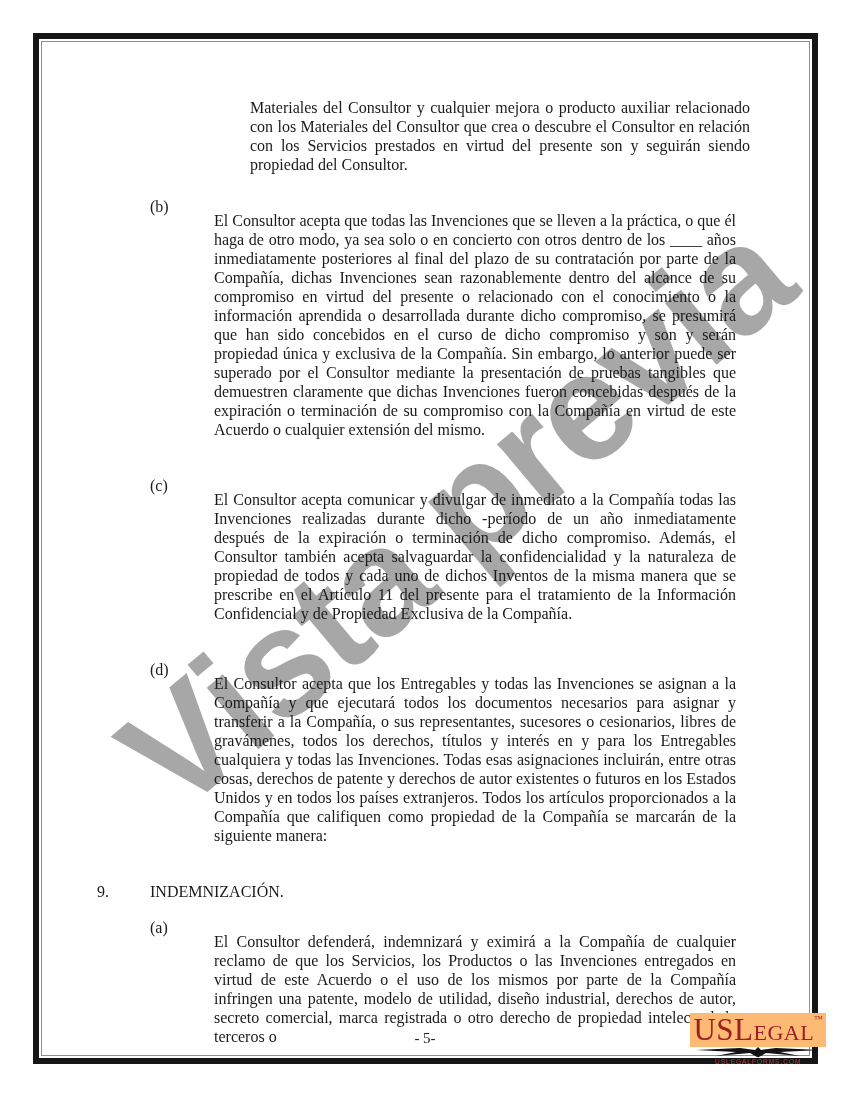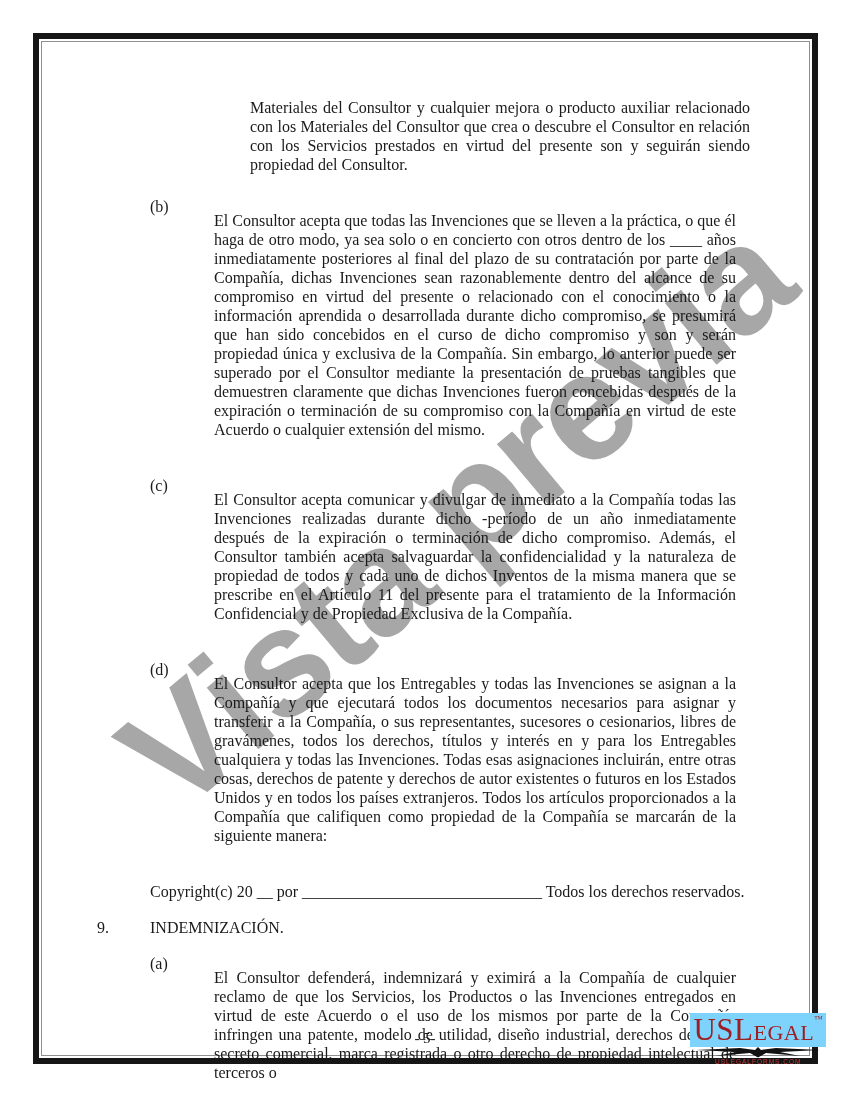--- a/index.html
+++ b/index.html
@@ -22,21 +22,21 @@
   .clause{display:flex;margin:0 0 23px 53px;}
   .clause .label{flex:none;width:50px;}
   .clause .body{flex:1;margin:14px;text-align:justify;}
   .copyright{margin:0;text-indent:53px;text-align:justify;}
   .heading{display:flex;margin:17px 0 17px 0;}
   .heading .num{flex:none;width:53px;}
   .pagenum{position:absolute;left:0;right:0;top:1030px;text-align:center;
            font-size:15px;z-index:2;}
   
   .logo{position:absolute;top:1013px;right:24px;z-index:4;text-align:center;}
-  .brand{background:#7dd3fc;padding:0 3px;font-size:31px;line-height:34px;
+  .brand{background:#fdba74;padding:0 3px;font-size:31px;line-height:34px;
          color:#9d1f23;font-variant:small-caps;letter-spacing:0.5px;white-space:nowrap;}
   .brand .tm{font-variant:normal;font-size:9px;vertical-align:top;line-height:12px;
              color:#9d1f23;letter-spacing:0;}
   .wings{display:block;margin:0 auto;}
   .tagline{font-size:6.5px;line-height:8px;color:#d03a3a;letter-spacing:1px;
            font-family:"Liberation Sans", sans-serif;white-space:nowrap;}
 </style>
 </head>
 <body>
 
@@ -60,21 +60,20 @@
     <div class="clause">
       <span class="label">(c)</span>
       <p class="body">El Consultor acepta comunicar y divulgar de inmediato a la Compañía todas las Invenciones realizadas durante dicho -período de un año inmediatamente después de la expiración o terminación de dicho compromiso. Además, el Consultor también acepta salvaguardar la confidencialidad y la naturaleza de propiedad de todos y cada uno de dichos Inventos de la misma manera que se prescribe en el Artículo 11 del presente para el tratamiento de la Información Confidencial y de Propiedad Exclusiva de la Compañía.</p>
     </div>
 
     <div class="clause">
       <span class="label">(d)</span>
       <p class="body">El Consultor acepta que los Entregables y todas las Invenciones se asignan a la Compañía y que ejecutará todos los documentos necesarios para asignar y transferir a la Compañía, o sus representantes, sucesores o cesionarios, libres de gravámenes, todos los derechos, títulos y interés en y para los Entregables cualquiera y todas las Invenciones. Todas esas asignaciones incluirán, entre otras cosas, derechos de patente y derechos de autor existentes o futuros en los Estados Unidos y en todos los países extranjeros. Todos los artículos proporcionados a la Compañía que califiquen como propiedad de la Compañía se marcarán de la siguiente manera:</p>
     </div>
 
-    <p class="copyright">Copyright(c) 20 __ por ______________________________ Todos los derechos reservados.</p>
 
     <div class="heading">
       <span class="num">9.</span>
       <span class="title">INDEMNIZACIÓN.</span>
     </div>
 
     <div class="clause">
       <span class="label">(a)</span>
       <p class="body">El Consultor defenderá, indemnizará y eximirá a la Compañía de cualquier reclamo de que los Servicios, los Productos o las Invenciones entregados en virtud de este Acuerdo o el uso de los mismos por parte de la Compañía infringen una patente, modelo de utilidad, diseño industrial, derechos de autor, secreto comercial, marca registrada o otro derecho de propiedad intelectual de terceros o</p>
     </div>

